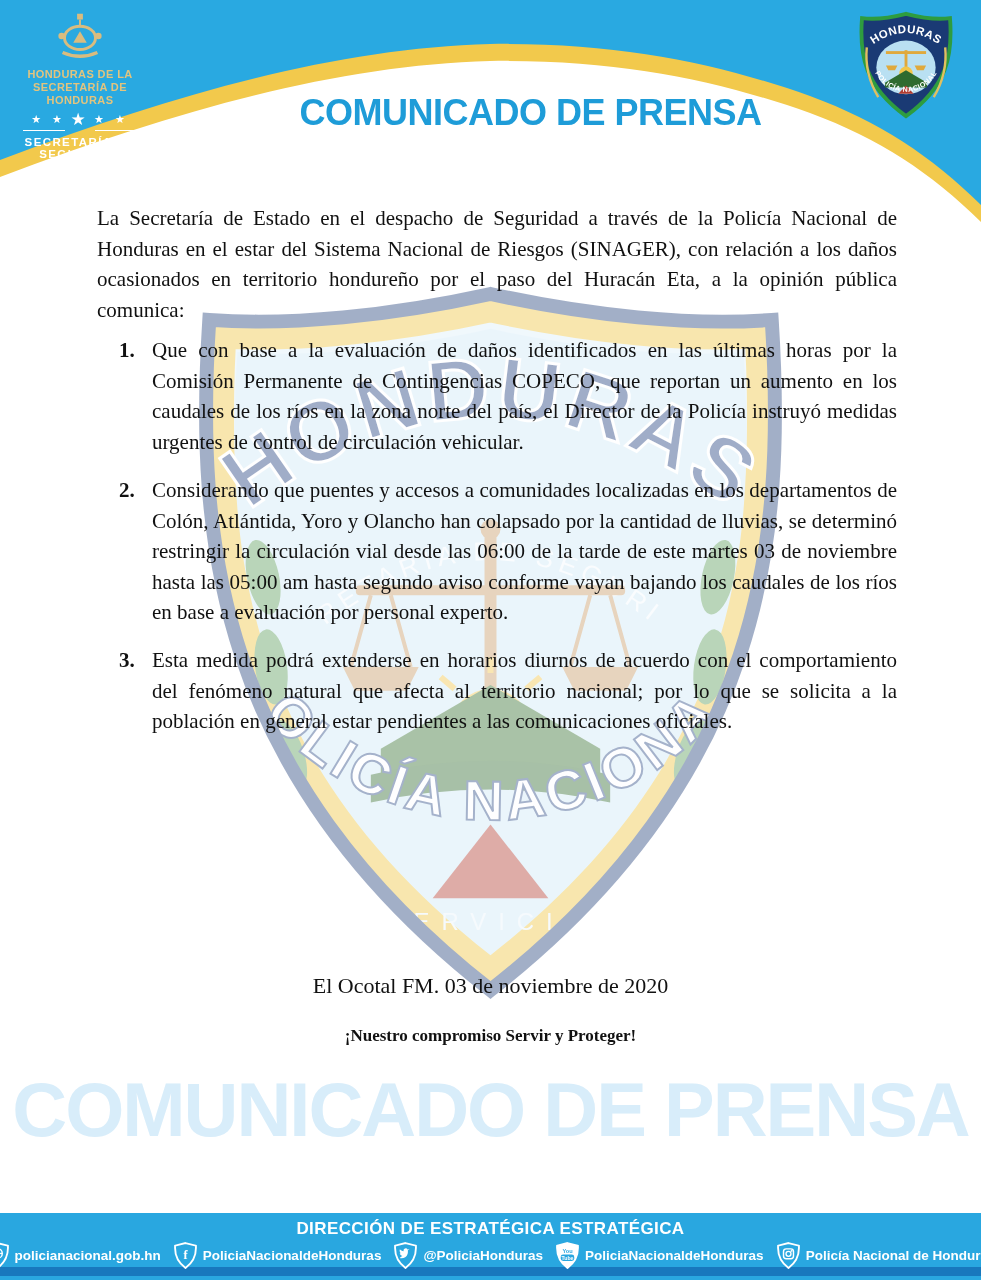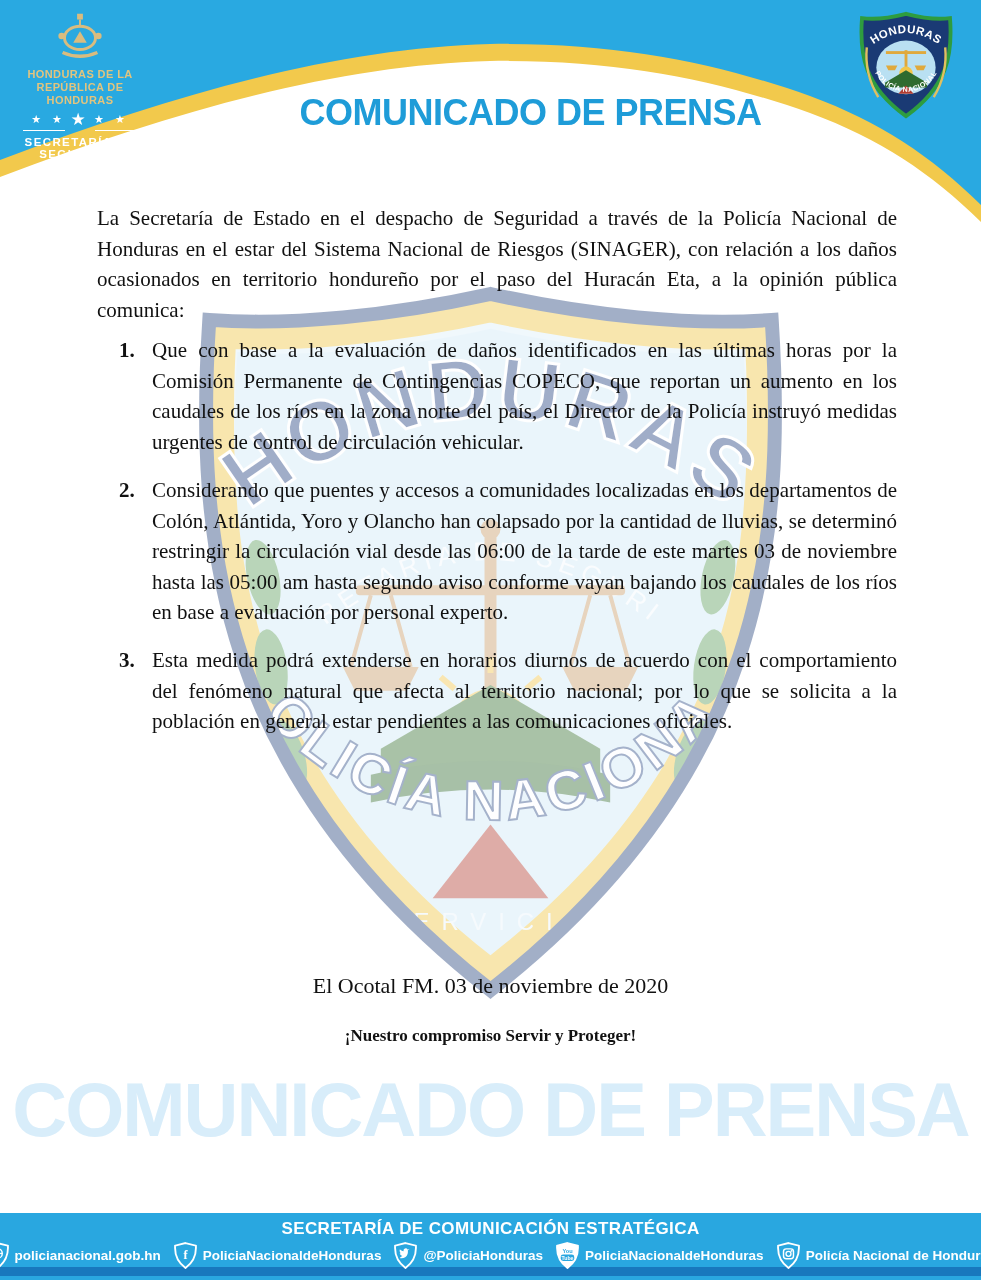--- a/index.html
+++ b/index.html
@@ -59,21 +59,21 @@
     <svg width="60" height="58" viewBox="0 0 60 60">
       <rect x="27" y="8" width="6" height="6" fill="#d9bc7f"></rect>
       <line x1="30" y1="14" x2="30" y2="22" stroke="#d9bc7f" stroke-width="2"></line>
       <ellipse cx="30" cy="33" rx="16" ry="12" fill="none" stroke="#d9bc7f" stroke-width="3"></ellipse>
       <path d="M30,26 L23,38 H37 Z" fill="#d9bc7f"></path>
       <circle cx="11" cy="31" r="3.4" fill="#d9bc7f"></circle>
       <circle cx="49" cy="31" r="3.4" fill="#d9bc7f"></circle>
       <path d="M12,48 Q30,56 48,48" stroke="#d9bc7f" stroke-width="3.4" fill="none"></path>
     </svg>
     <div class="gov-line">HONDURAS DE LA</div>
-    <div class="gov-line">REPÚBLICA DE HONDURAS</div>
+    <div class="gov-line">SECRETARÍA DE HONDURAS</div>
     <div class="stars-row"><span class="star-side">★ ★</span> <span class="star-center">★</span> <span class="star-side">★ ★</span></div>
     <div class="divider-lines">
         <span></span>
         <span></span>
       </div>
     <div class="dept-label">SECRETARÍA DE SEGURIDAD</div>
   </div>
 
   <svg class="police-badge" width="96" height="110" viewBox="0 0 200 230">
     <defs>
@@ -170,21 +170,21 @@
     <span>Esta medida podrá extenderse en horarios diurnos de acuerdo con el comportamiento del fenómeno natural que afecta al territorio nacional; por lo que se solicita a la población en general estar pendientes a las comunicaciones oficiales.</span>
   </div>
 
 
   <div class="centerline dateline">El Ocotal FM. 03 de noviembre de 2020</div>
   <div class="centerline slogan">¡Nuestro compromiso Servir y Proteger!</div>
 
   <div class="big-watermark">COMUNICADO DE PRENSA</div>
 
   <div class="footer-bar">
-    <div class="footer-title">SECRETARÍA DE COMUNICACIÓN ESTRATÉGICA</div>
+    <div class="footer-title">DIRECCIÓN DE ESTRATÉGICA ESTRATÉGICA</div>
     <div class="dark-strip"></div>
     <div class="social-row">
 
       <div class="social-item">
         <svg width="23" height="27" viewBox="0 0 22 26">
           <path d="M11,1 L21,3.5 C21.5,11 20,18.5 11,25 C2,18.5 .5,11 1,3.5 Z" fill="none" stroke="#ffffff" stroke-width="1.8"></path>
           <circle cx="11" cy="11" r="4.6" fill="none" stroke="#ffffff" stroke-width="1.4"></circle>
           <ellipse cx="11" cy="11" rx="2" ry="4.6" fill="none" stroke="#ffffff" stroke-width="1"></ellipse>
           <line x1="6.4" y1="11" x2="15.6" y2="11" stroke="#ffffff" stroke-width="1"></line>
         </svg>

